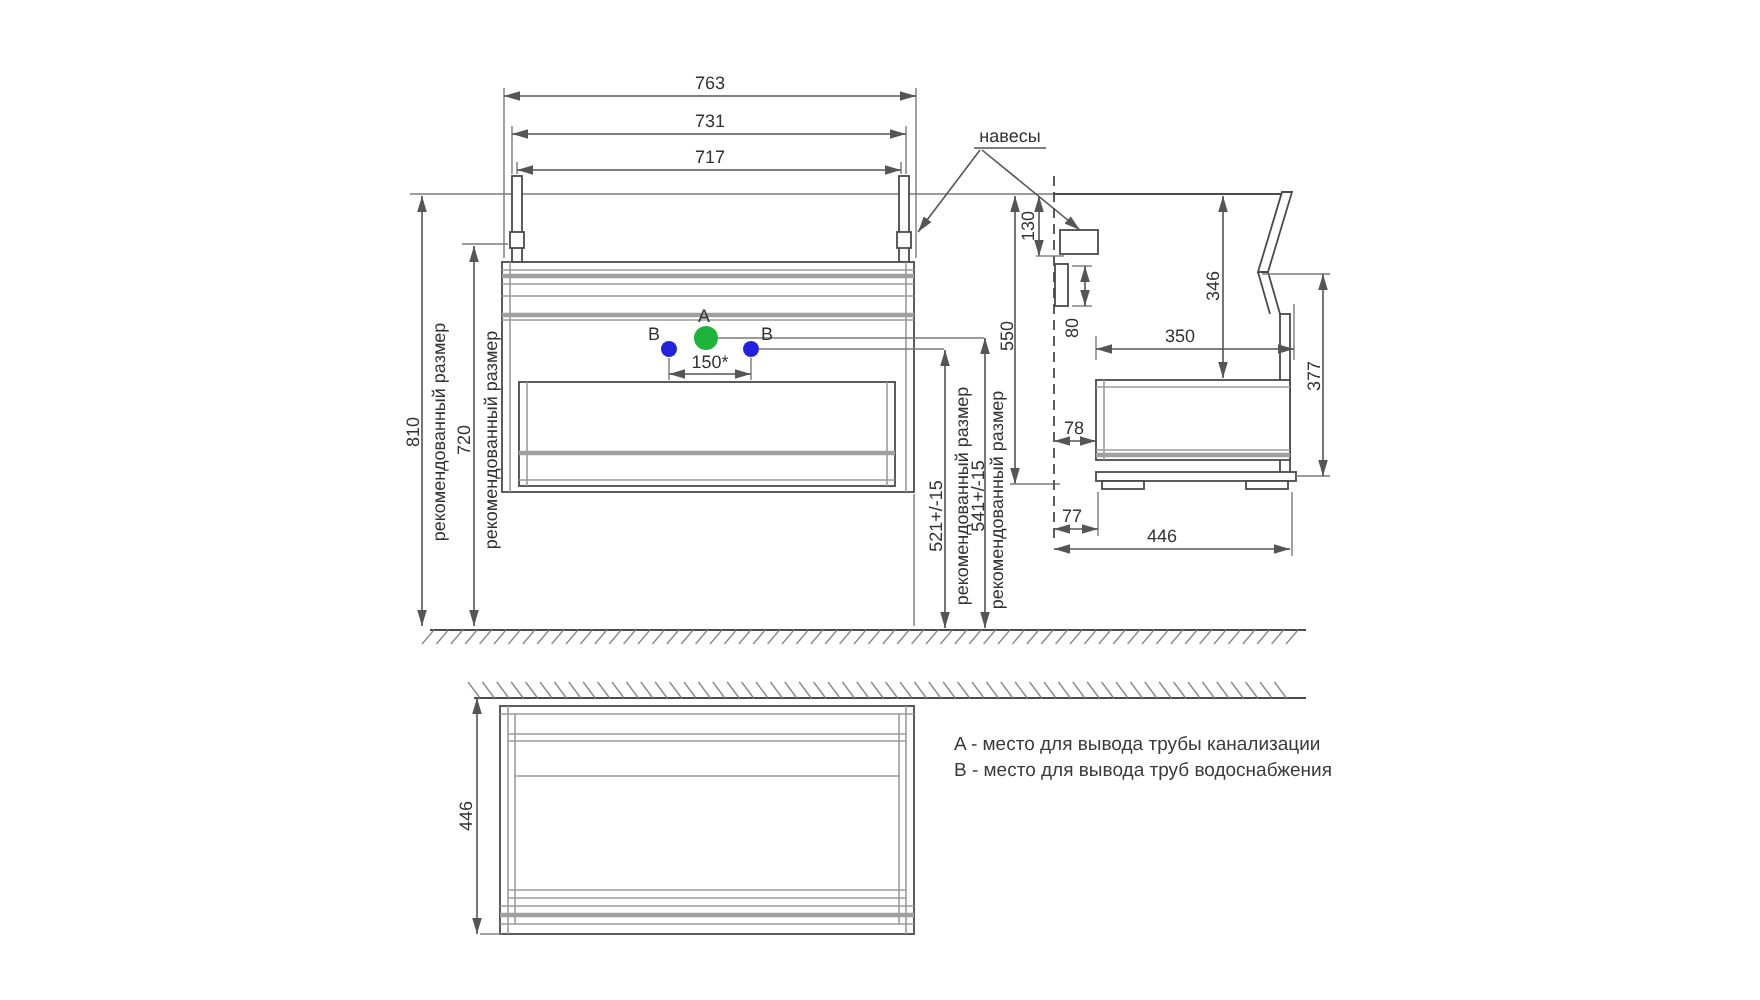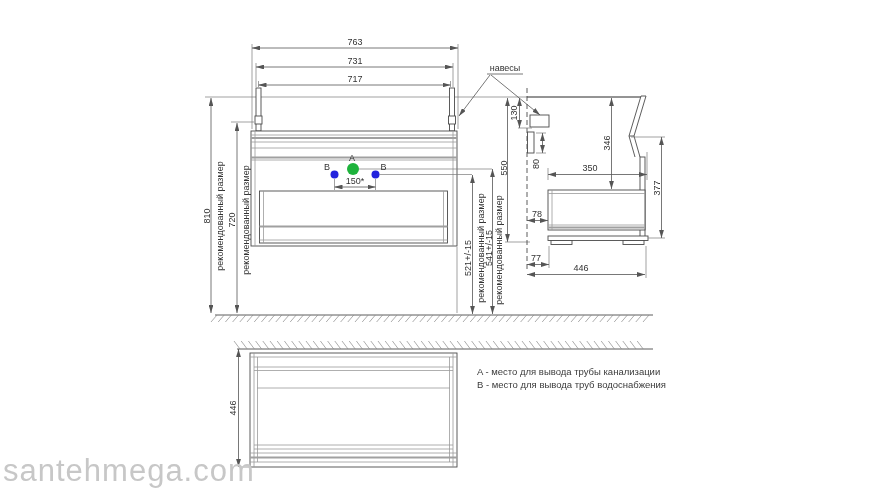--- a/index.html
+++ b/index.html
@@ -322,14 +322,13 @@
     <line class="dim" x1="238.5" y1="349" x2="238.5" y2="467" marker-start="url(#arr)" marker-end="url(#arr)"></line>
     <text transform="translate(236,408) rotate(-90)" text-anchor="middle">446</text>
   </g>
 
   <g>
     <text class="lg" x="477" y="375">A - место для вывода трубы канализации</text>
     <text class="lg" x="477" y="388">B - место для вывода труб водоснабжения</text>
   </g>
 </svg>
 
-<div id="watermark">santehmega.com</div>
 </div>
 
 </body></html>

